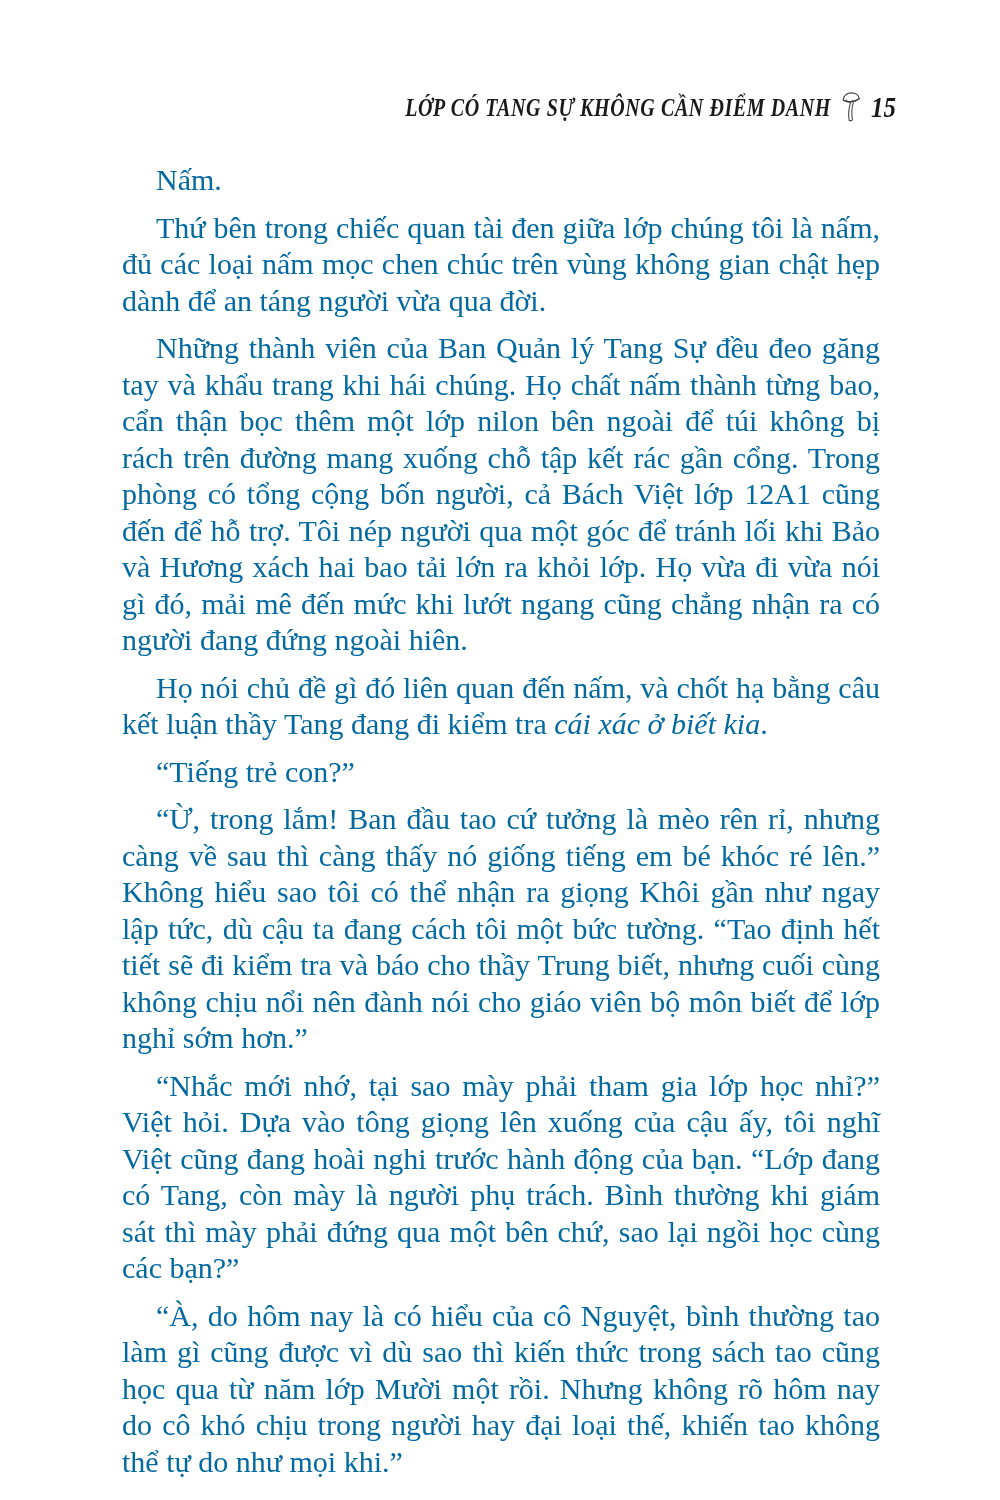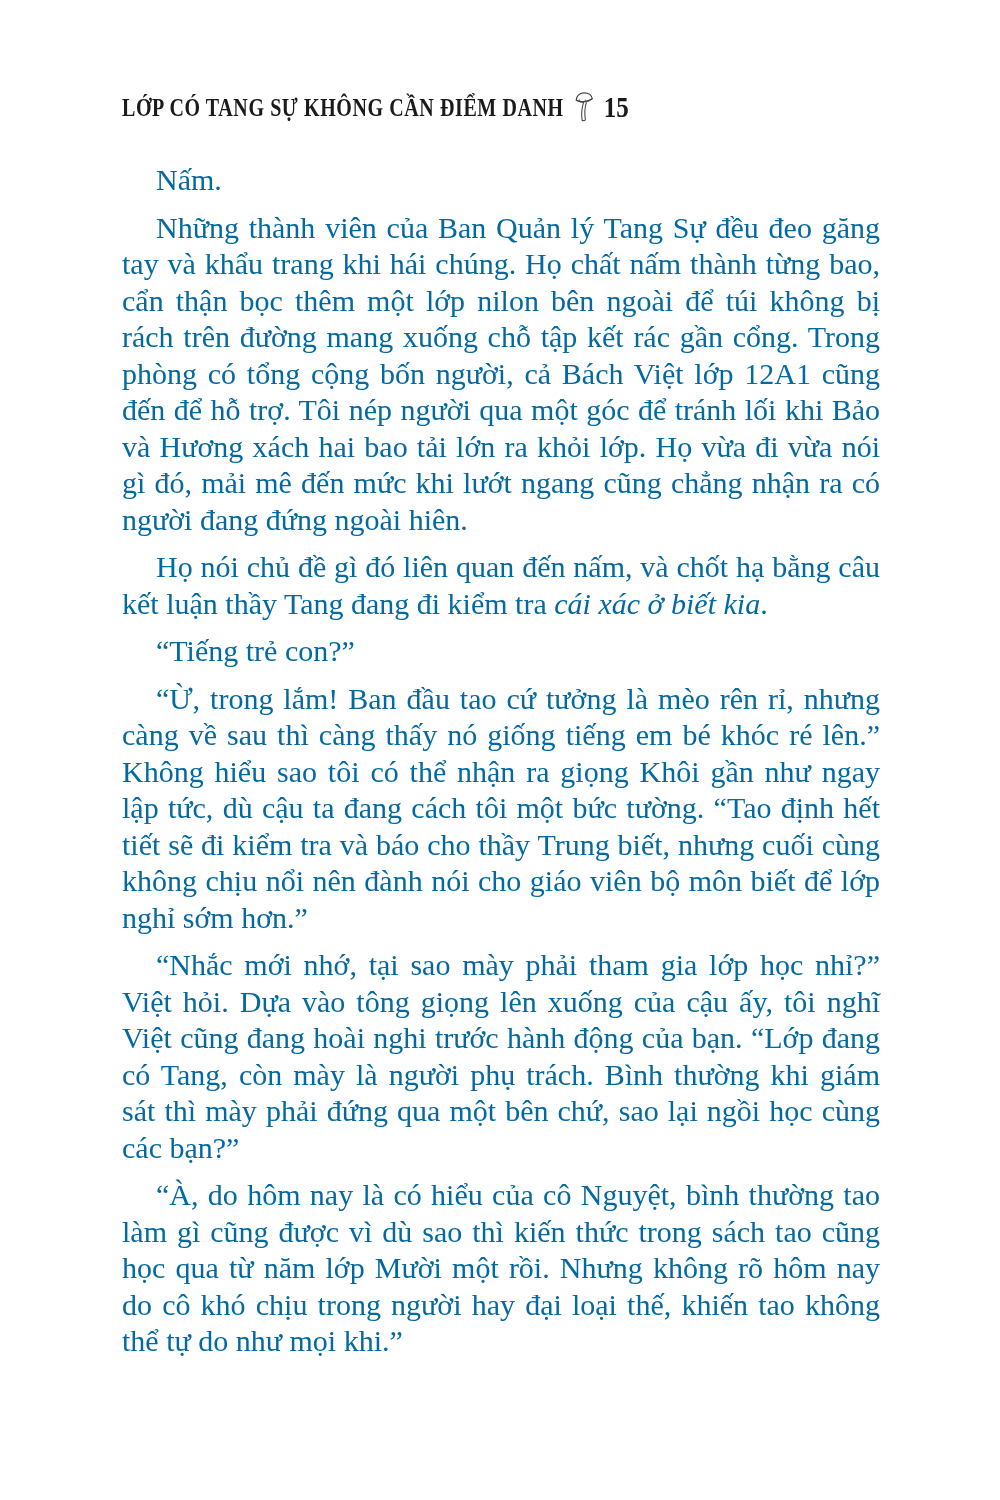--- a/index.html
+++ b/index.html
@@ -13,24 +13,26 @@
     width: 1000px;
     height: 1500px;
     background: #ffffff;
     color: #141414;
     font-family: "Liberation Serif", serif;
     padding: 90px 120px 0 122px;
     overflow: hidden;
   }
   .header {
     display: flex;
+    justify-content: flex-end;
     align-items: center;
     gap: 9px;
     margin-right: -16px;
     height: 34px;
+    font-style: italic;
   }
   .running-title {
     font-size: 20px;
     font-weight: 700;
     letter-spacing: 0.6px;
     white-space: nowrap;
     transform: scaleY(1.25);
     transform-origin: center;
     color: #1a1a1a;
   }
@@ -79,20 +81,21 @@
         </g>
       </svg>
     </span>
     <span class="page-number">15</span>
   </div>
 
   <div class="body-text">
 
     <p><span>Nấm.</span></p>
 
+    <p><span>Thứ bên trong chiếc quan tài đen giữa lớp chúng tôi là nấm, đủ các loại nấm mọc chen chúc trên vùng không gian chật hẹp dành để an táng người vừa qua đời.</span></p>
 
     <p><span>Những thành viên của Ban Quản lý Tang Sự đều đeo găng tay và khẩu trang khi hái chúng. Họ chất nấm thành từng bao, cẩn thận bọc thêm một lớp nilon bên ngoài để túi không bị rách trên đường mang xuống chỗ tập kết rác gần cổng. Trong phòng có tổng cộng bốn người, cả Bách Việt lớp 12A1 cũng đến để hỗ trợ. Tôi nép người qua một góc để tránh lối khi Bảo và Hương xách hai bao tải lớn ra khỏi lớp. Họ vừa đi vừa nói gì đó, mải mê đến mức khi lướt ngang cũng chẳng nhận ra có người đang đứng ngoài hiên.</span></p>
 
     <p><span>Họ nói chủ đề gì đó liên quan đến nấm, và chốt hạ bằng câu kết luận thầy Tang đang đi kiểm tra </span><span class="italic">cái xác ở biết kia</span><span>.</span></p>
 
     <p><span>“Tiếng trẻ con?”</span></p>
 
     <p><span>“Ừ, trong lắm! Ban đầu tao cứ tưởng là mèo rên rỉ, nhưng càng về sau thì càng thấy nó giống tiếng em bé khóc ré lên.” Không hiểu sao tôi có thể nhận ra giọng Khôi gần như ngay lập tức, dù cậu ta đang cách tôi một bức tường. “Tao định hết tiết sẽ đi kiểm tra và báo cho thầy Trung biết, nhưng cuối cùng không chịu nổi nên đành nói cho giáo viên bộ môn biết để lớp nghỉ sớm hơn.”</span></p>
 
     <p><span>“Nhắc mới nhớ, tại sao mày phải tham gia lớp học nhỉ?” Việt hỏi. Dựa vào tông giọng lên xuống của cậu ấy, tôi nghĩ Việt cũng đang hoài nghi trước hành động của bạn. “Lớp đang có Tang, còn mày là người phụ trách. Bình thường khi giám sát thì mày phải đứng qua một bên chứ, sao lại ngồi học cùng các bạn?”</span></p>

